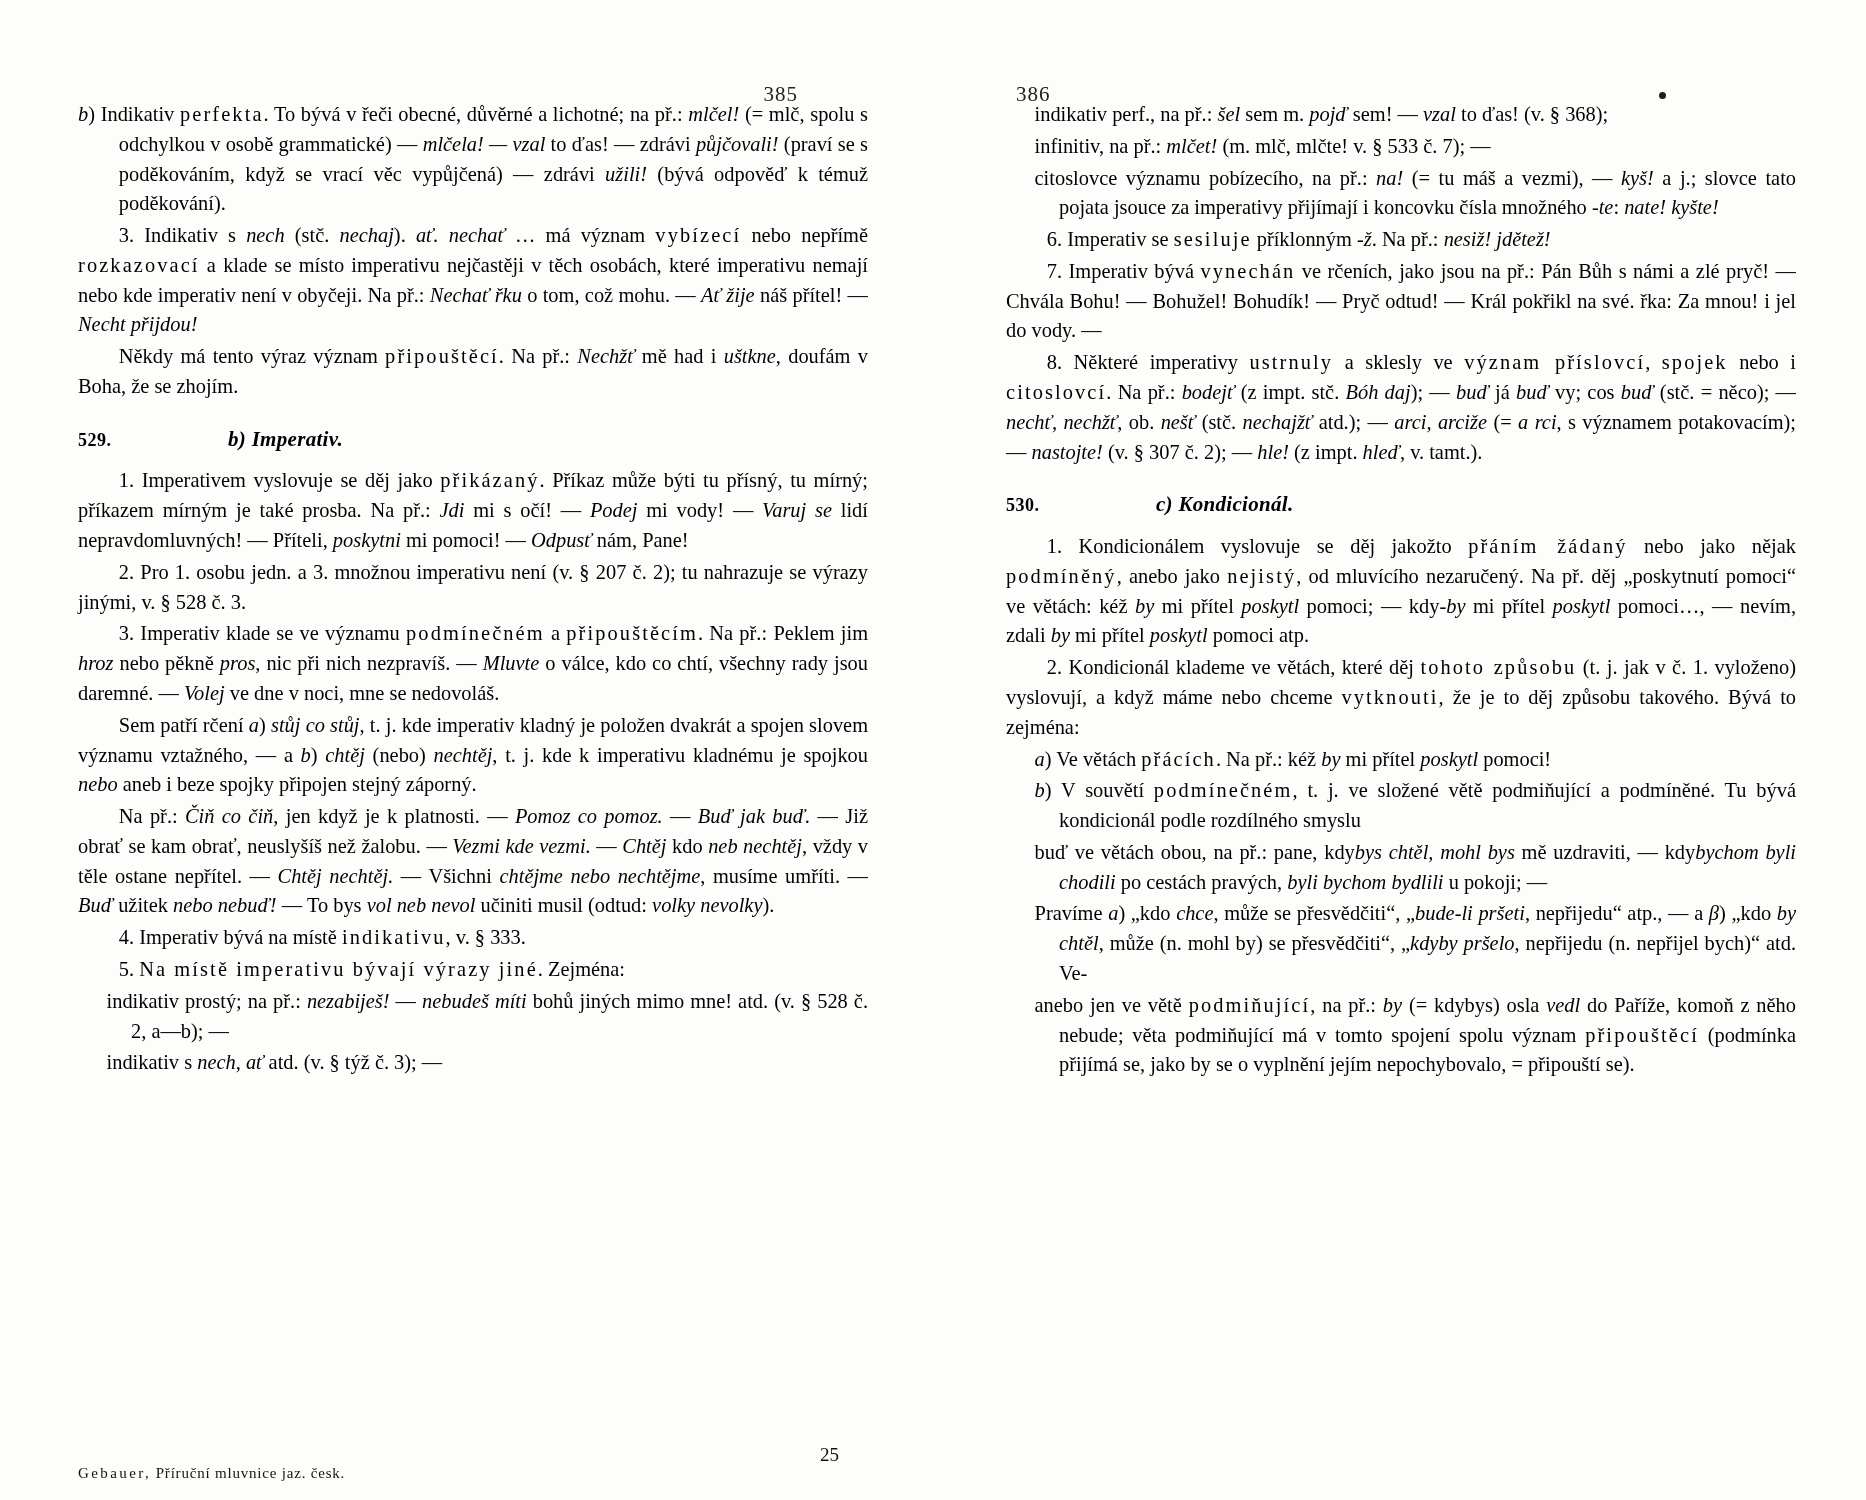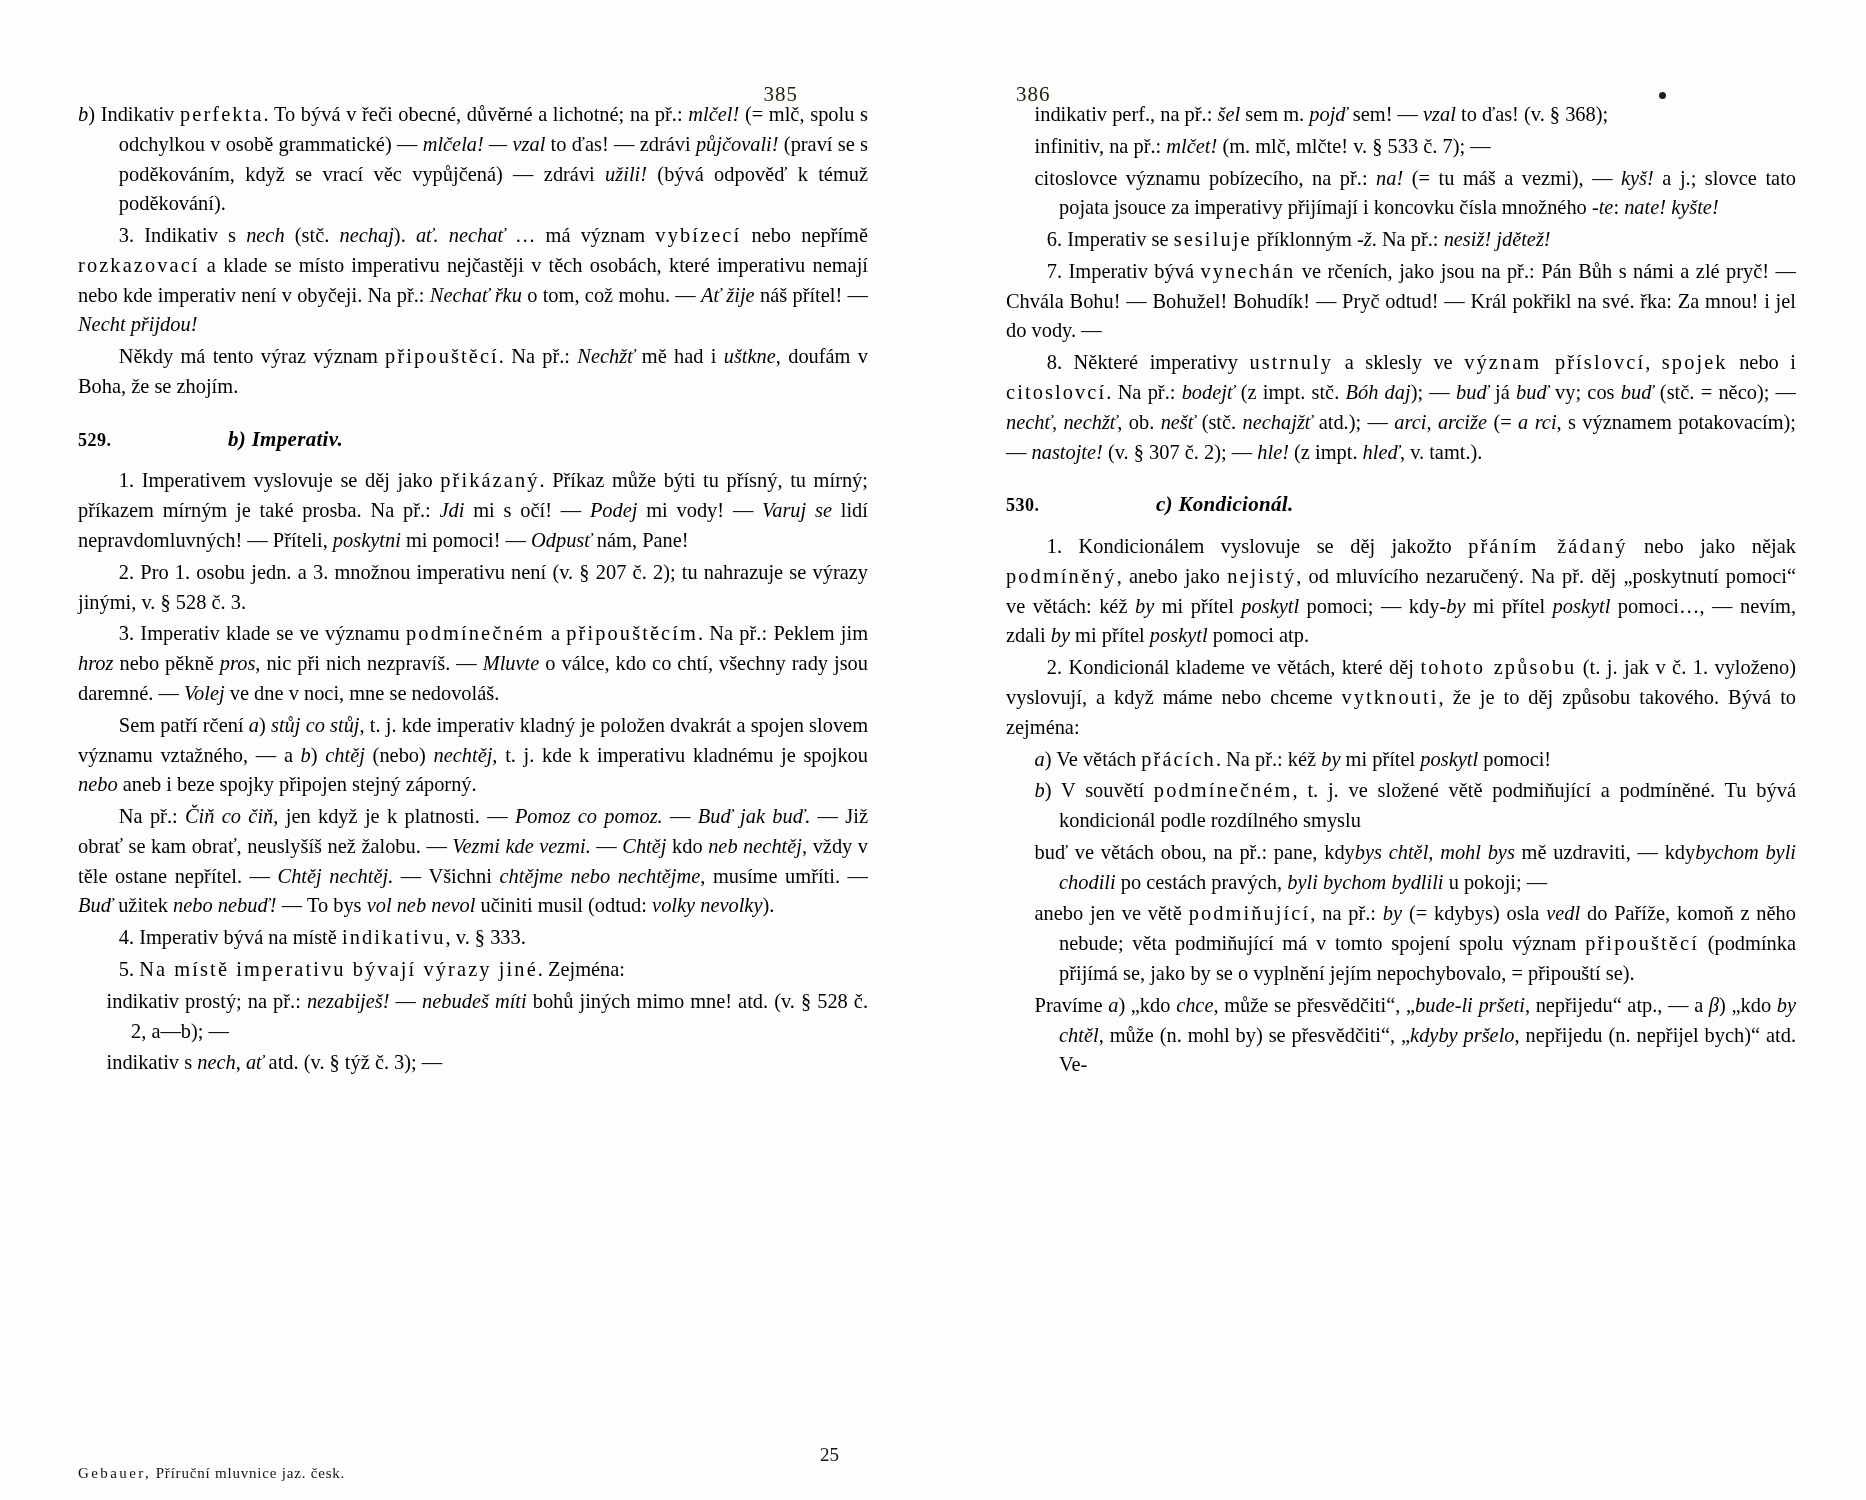--- a/index.html
+++ b/index.html
@@ -177,22 +177,22 @@
           <div class="section-num">530.</div>
           <div class="section-title">c) Kondicionál.</div>
         </div>
 
         <div id="right-body">
             <p class="ind blk">1. Kondicionálem vyslovuje se děj jakožto <span class="sp">přáním žádaný</span> nebo jako nějak <span class="sp">podmíněný</span>, anebo jako <span class="sp">nejistý</span>, od mluvícího nezaručený. Na př. děj „poskytnutí pomoci“ ve větách: kéž <i>by</i> mi přítel <i>poskytl</i> pomoci; — kdy-<i>by</i> mi přítel <i>poskytl</i> pomoci…, — nevím, zdali <i>by</i> mi přítel <i>poskytl</i> pomoci atp.</p>
             <p class="ind blk">2. Kondicionál klademe ve větách, které děj <span class="sp">tohoto způsobu</span> (t. j. jak v č. 1. vyloženo) vyslovují, a když máme nebo chceme <span class="sp">vytknouti</span>, že je to děj způsobu takového. Bývá to zejména:</p>
             <p class="hang2 blk"><i>a</i>) Ve větách <span class="sp">přácích</span>. Na př.: kéž <i>by</i> mi přítel <i>poskytl</i> pomoci!</p>
             <p class="hang2 blk"><i>b</i>) V souvětí <span class="sp">podmínečném</span>, t. j. ve složené větě podmiňující a podmíněné. Tu bývá kondicionál podle rozdílného smyslu</p>
             <p class="hang2 blk">buď ve větách obou, na př.: pane, kdy<i>bys chtěl, mohl bys</i> mě uzdraviti, — kdy<i>bychom byli chodili</i> po cestách pravých, <i>byli bychom bydlili</i> u pokoji; —</p>
+            <p class="hang2 blk">Pravíme <i>a</i>) „kdo <i>chce</i>, může se přesvědčiti“, „<i>bude-li pršeti</i>, nepřijedu“ atp., — a <i>β</i>) „kdo <i>by chtěl</i>, může (n. mohl by) se přesvědčiti“, „<i>kdyby pršelo</i>, nepřijedu (n. nepřijel bych)“ atd. Ve-</p>
             <p class="hang2 blk">anebo jen ve větě <span class="sp">podmiňující</span>, na př.: <i>by</i> (= kdybys) osla <i>vedl</i> do Paříže, komoň z něho nebude; věta podmiňující má v tomto spojení spolu význam <span class="sp">připouštěcí</span> (podmínka přijímá se, jako by se o vyplnění jejím nepochybovalo, = připouští se).</p>
-            <p class="hang2 blk">Pravíme <i>a</i>) „kdo <i>chce</i>, může se přesvědčiti“, „<i>bude-li pršeti</i>, nepřijedu“ atp., — a <i>β</i>) „kdo <i>by chtěl</i>, může (n. mohl by) se přesvědčiti“, „<i>kdyby pršelo</i>, nepřijedu (n. nepřijel bych)“ atd. Ve-</p>
           </div>
       </div>
     </div>
 
   </div>
 
   <div class="footer">
     <div class="imprint">
       <span class="nm">Gebauer,</span>
       <span>Příruční mluvnice jaz. česk.</span>

